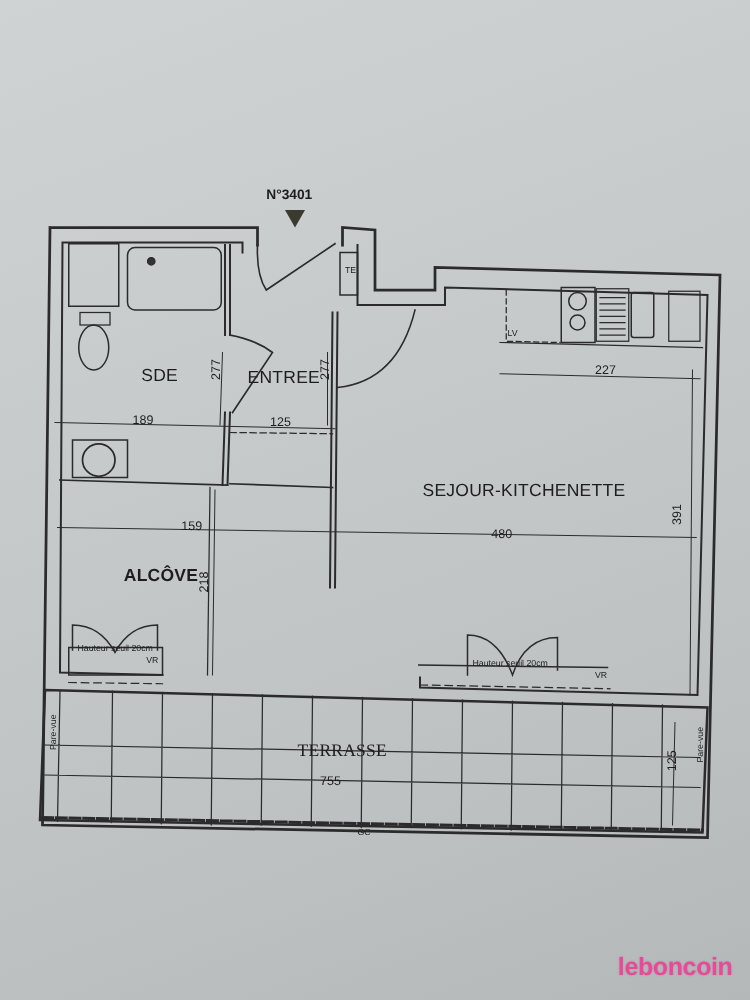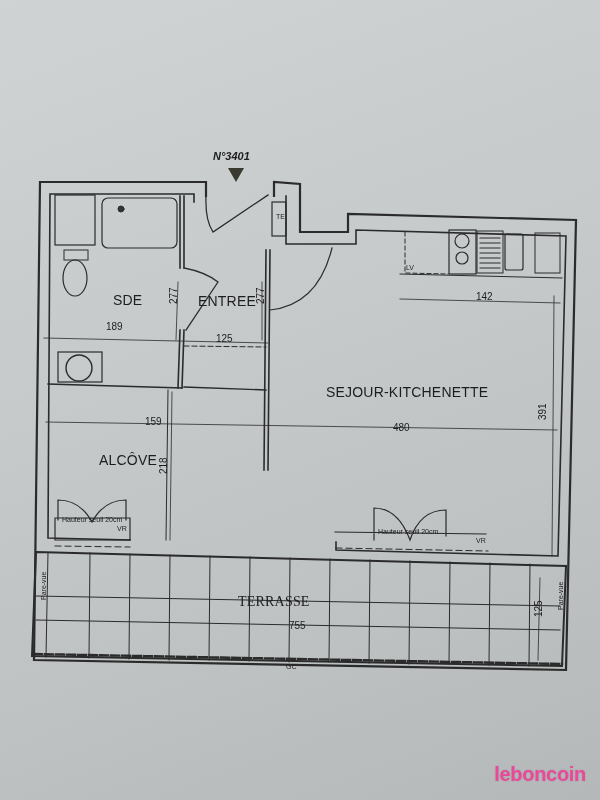--- a/index.html
+++ b/index.html
@@ -9,21 +9,21 @@
     font-family: "Liberation Sans", sans-serif;
     color:#222;
   }
   .plan { position:absolute; left:0; top:0; width:600px; height:800px; }
   .lbl { position:absolute; font-family:"Liberation Sans", sans-serif; color:#1d1d1d; white-space:nowrap; }
   .room { font-size:14px; letter-spacing:0.2px;text-align:right; }
   .dim { font-size:10px; }
   .dimv { font-size:10px; transform:rotate(-90deg); transform-origin:left top; }
   .tiny { font-size:7px; }
   .tinyv { font-size:7px; transform:rotate(-90deg); transform-origin:left top; }
-  .num { font-size:11px; font-weight:bold;font-style:italic; }
+  .num { font-size:11px; font-weight:bold; }
   .brand { position:absolute; right:14px; bottom:14px; font-size:20px; color:#ec4899; font-weight:bold; letter-spacing:-0.3px; text-shadow:0 0 2px rgba(0,0,0,0.15); }
 </style>
 </head>
 <body>
 
 <svg class="plan" viewBox="0 0 600 800" xmlns="http://www.w3.org/2000/svg">
   <g fill="none" stroke="#2b2b2b" stroke-linecap="square">
 
     <polygon points="228,168 244,168 236,182" fill="#3a3a30" stroke="none"></polygon>
 
@@ -71,39 +71,39 @@
     <path stroke-width="2" d="M36,552 L566,566 L562,666 L32,656 Z"></path>
     <path stroke-width="1" d="M36,596 L560,606 M36,620 L560,630 M90,553 L89,658 M130,554 L129,659 M170,555 L169,660 M210,556 L209,660 M250,557 L249,661 M290,558 L289,662 M330,559 L329,662 M370,560 L369,663 M410,561 L409,664 M450,562 L449,664 M490,563 L489,665 M530,564 L529,666 M48,553 L46,657"></path>
     <path stroke-width="2.4" stroke-dasharray="8,3" d="M34,654 L562,664"></path>
   </g>
 </svg>
 
 <div class="lbl num" style="left:213px;top:150px;">N°3401</div>
 
 <div class="lbl room" style="left:113px;top:292px;">SDE</div>
 <div class="lbl room" style="left:198px;top:293px;">ENTREE</div>
-<div class="lbl room" style="left:326px;top:384px;">SEJOUR-KITCHENETTE</div>
-<div class="lbl room" style="left:99px;top:452px;">ALCÔVE</div>
+<div class="lbl room" style="left:338px;top:384px;">SEJOUR-KITCHENETTE</div>
+<div class="lbl room" style="left:99px;top:452px;font-weight:bold;">ALCÔVE</div>
 <div class="lbl room" style="left:238px;top:594px;font-family:Liberation Serif, serif;">TERRASSE</div>
 
 <div class="lbl tiny" style="left:276px;top:213px;">TE</div>
 <div class="lbl tiny" style="left:406px;top:264px;">LV</div>
 <div class="lbl tiny" style="left:62px;top:516px;">Hauteur seuil 20cm</div>
 <div class="lbl tiny" style="left:117px;top:525px;">VR</div>
 <div class="lbl tiny" style="left:378px;top:528px;">Hauteur seuil 20cm</div>
 <div class="lbl tiny" style="left:476px;top:537px;">VR</div>
 <div class="lbl tinyv" style="left:40px;top:600px;">Pare-vue</div>
 <div class="lbl tinyv" style="left:557px;top:610px;">Pare-vue</div>
 <div class="lbl tiny" style="left:286px;top:663px;">GC</div>
 
 <div class="lbl dimv" style="left:168px;top:304px;">277</div>
 <div class="lbl dimv" style="left:255px;top:304px;">277</div>
-<div class="lbl dim" style="left:106px;top:321px;">189</div>
+<div class="lbl dim" style="left:106px;top:331px;">189</div>
 <div class="lbl dim" style="left:216px;top:333px;">125</div>
-<div class="lbl dim" style="left:476px;top:291px;">142</div>
+<div class="lbl dim" style="left:476px;top:291px;">227</div>
 <div class="lbl dim" style="left:145px;top:416px;">159</div>
 <div class="lbl dim" style="left:393px;top:422px;">480</div>
 <div class="lbl dimv" style="left:537px;top:420px;">391</div>
 <div class="lbl dimv" style="left:158px;top:474px;">218</div>
-<div class="lbl dim" style="left:256px;top:620px;margin-left:33px;">755</div>
+<div class="lbl dim" style="left:256px;top:620px;">755</div>
 <div class="lbl dimv" style="left:533px;top:617px;">125</div>
 
 <div class="brand">leboncoin</div>
 
 </body></html>

